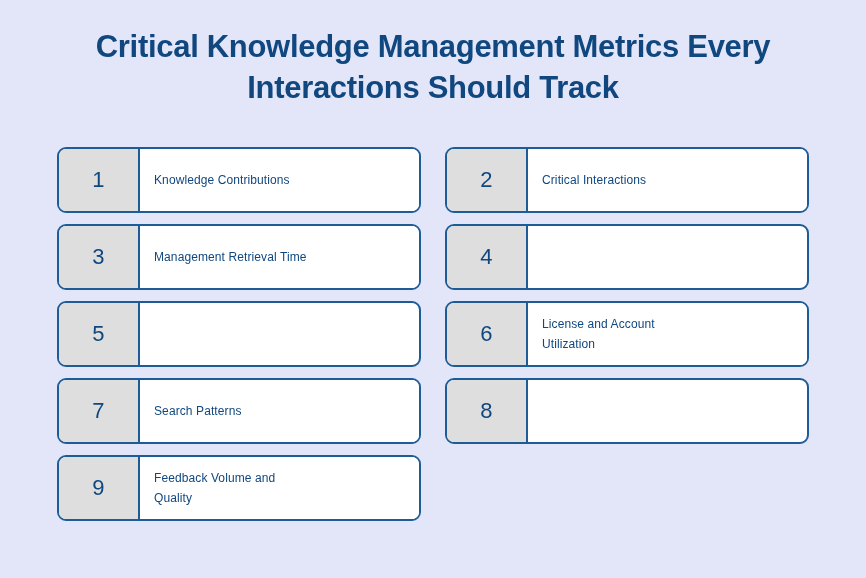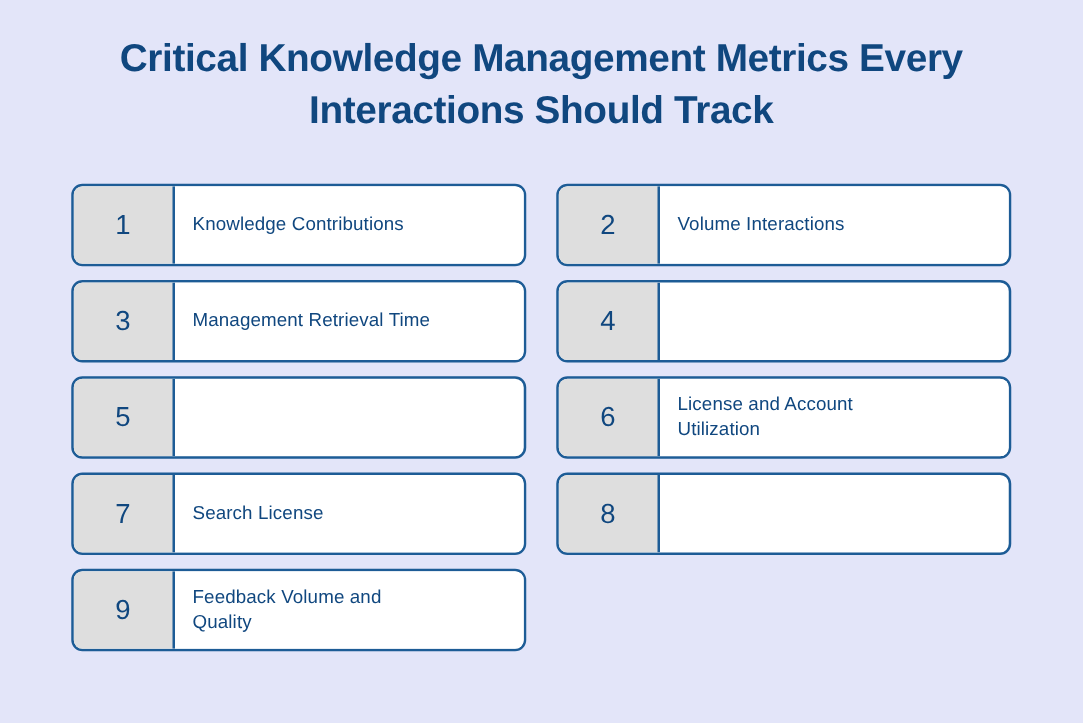--- a/index.html
+++ b/index.html
@@ -91,21 +91,21 @@
     flex: 1 1 auto;
     display: flex;
     align-items: center;
     padding: 0 12px 0 14px;
     box-sizing: border-box;
     background: #ffffff;
   }
   .card-label {
     color: #10477f;
     font-family: "Liberation Sans", sans-serif;
-    font-size: 15px;
+    font-size: 12px;
     line-height: 20px;
     font-weight: normal;
     letter-spacing: 0.1px;
     white-space: pre-line;
   }
 </style>
 </head>
 <body>
 
 <div class="poster">
@@ -124,21 +124,21 @@
       <div class="card-label-wrap">
         <span class="card-label">Knowledge Contributions</span>
       </div>
     </div>
 
     <div class="card">
       <div class="card-number">
         <span class="card-number-text">2</span>
       </div>
       <div class="card-label-wrap">
-        <span class="card-label">Volume Interactions</span>
+        <span class="card-label">Critical Interactions</span>
       </div>
     </div>
 
     <div class="card">
       <div class="card-number">
         <span class="card-number-text">3</span>
       </div>
       <div class="card-label-wrap">
         <span class="card-label">Management Retrieval Time</span>
       </div>
@@ -164,21 +164,21 @@
         <span class="card-label">License and Account
 Utilization</span>
       </div>
     </div>
 
     <div class="card">
       <div class="card-number">
         <span class="card-number-text">7</span>
       </div>
       <div class="card-label-wrap">
-        <span class="card-label">Search License</span>
+        <span class="card-label">Search Patterns</span>
       </div>
     </div>
 
     <div class="card">
       <div class="card-number">
         <span class="card-number-text">8</span>
       </div>
     </div>
 
     <div class="card">

